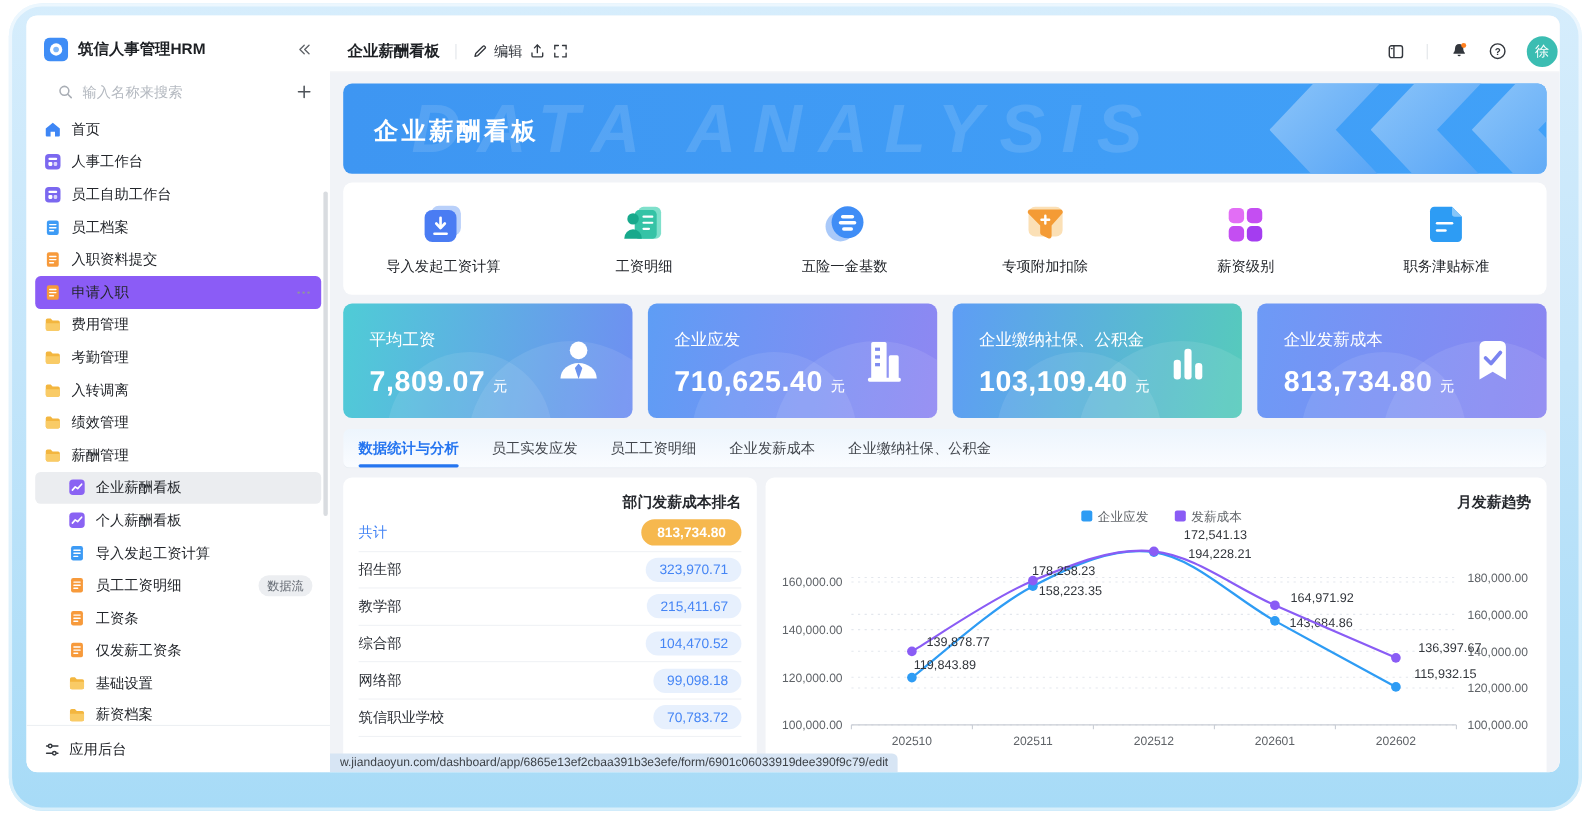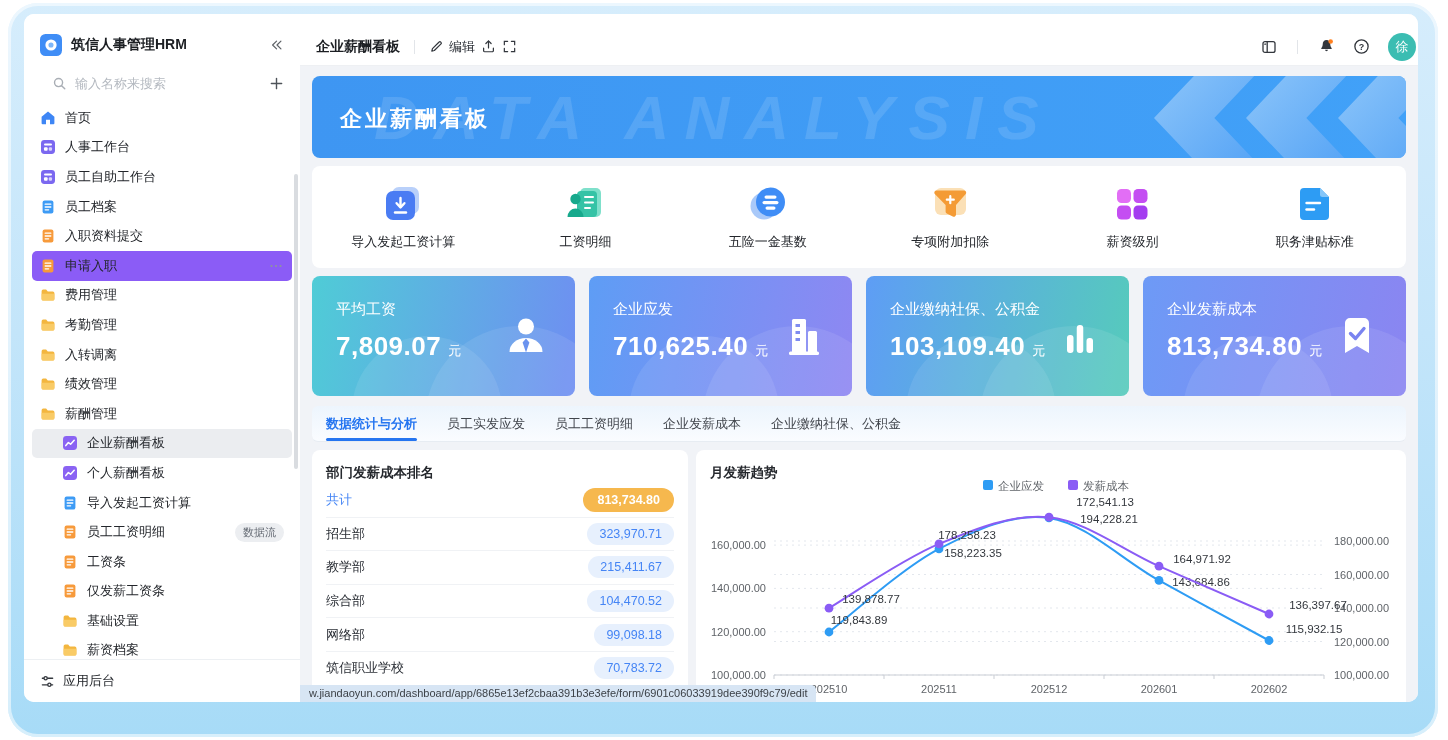--- a/index.html
+++ b/index.html
@@ -46,37 +46,37 @@
   .watermark { position:absolute; left:62px; top:6px; font-size:62px; font-weight:800; letter-spacing:15px; color:rgba(255,255,255,.12); white-space:nowrap; z-index:1;font-style:italic; }
   .chev { position:absolute; top:-4px; width:104px; height:92px; z-index:2;
     background:linear-gradient(135deg,#9accfa,#59a4f5);
     clip-path:polygon(100% 0%,42% 0%,0% 50%,42% 100%,100% 100%,58% 50%); opacity:.85; }
 
   .qa-card { background:#fff; border-radius:8px; height:102px; display:grid; grid-template-columns:repeat(6,1fr); margin-bottom:8px; }
   .qa-item { display:flex; flex-direction:column; align-items:center; justify-content:center; gap:9px; cursor:pointer; }
   .qa-item .lbl { font-size:13px; color:#23262b; }
 
   .stats { display:flex; gap:14px; margin-bottom:10px; }
-  .sc { flex:1; height:120px; border-radius:8px; position:relative; color:#fff; padding:24px 24px; overflow:hidden; cursor:default; }
+  .sc { flex:1; height:104px; border-radius:8px; position:relative; color:#fff; padding:24px 24px; overflow:hidden; cursor:default; }
   .sc .lbl { font-size:15px; margin-bottom:12px; position:relative; z-index:2; }
   .sc .vrow { display:flex; align-items:baseline; gap:7px; position:relative; z-index:2; }
   .sc .val { font-size:26px; font-weight:bold; letter-spacing:.5px; }
   .sc .unit { font-size:13px; }
   .sc .ic { position:absolute; right:26px; top:50%; transform:translateY(-50%); z-index:2; }
   .sc .bub1,.sc .bub2 { position:absolute; border-radius:50%; background:rgba(255,255,255,.09); }
   .sc .bub1 { width:150px; height:150px; left:40px; bottom:-90px; }
   .sc .bub2 { width:190px; height:190px; right:-40px; bottom:-120px; }
 
   .tabs { background:linear-gradient(180deg,#edf5fd,#fafcff); border-radius:6px; display:flex; gap:30px; padding:0 14px; height:36px; align-items:center; margin-bottom:8px; border-bottom:1px solid #e7ecf2; }
   .tab { font-size:13px; color:#41454c; font-weight:500; position:relative; height:100%; display:flex; align-items:center; cursor:pointer; }
   .tab.active { color:#2575f0; font-weight:bold; }
   .tab.active::after { content:""; position:absolute; left:0; right:0; bottom:0; height:3px; border-radius:2px; background:#2575f0; }
 
   .panels { display:flex; gap:8px; height:280px; }
-  .panel { background:#fff; border-radius:8px; position:relative; }
+  .panel { background:#fff; border-radius:8px; position:relative;text-align:right; }
   .panel-title { font-size:13.5px; font-weight:bold; color:#26292e; padding:14px 14px 0 14px; }
   .rank-panel { width:376px; flex:none; }
   .rank-rows { padding:2px 14px 0 14px; }
   .rank-row { display:flex; align-items:center; justify-content:space-between; height:33.6px; border-bottom:1px solid #f0f2f5; }
   .rank-row .lbl { font-size:13px; color:#2b2f36; }
   .rank-row.total .lbl { color:#4585f5; }
   .pill { font-size:12.5px; color:#4585f5; background:#e7f0fd; border-radius:13px; padding:4px 12px; }
   .rank-row.total .pill { background:#f6b84e; color:#fff; font-weight:bold; padding:5px 14px; border-radius:15px; }
   .chart-panel { flex:1; overflow:hidden; }
   .chart-panel svg { position:absolute; left:0; top:0; }

